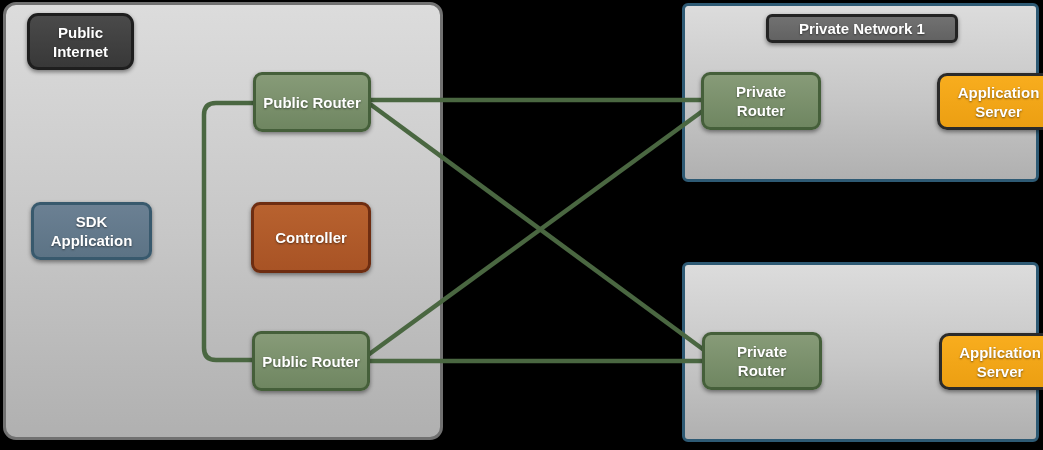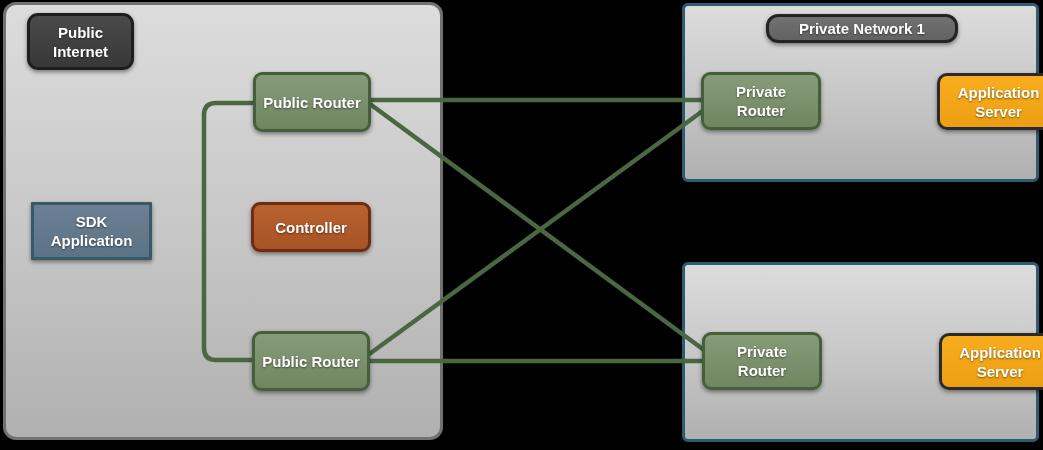--- a/index.html
+++ b/index.html
@@ -67,42 +67,42 @@
   .node.badge-dark {
     left: 27px; top: 13px; width: 107px; height: 57px;
     background: linear-gradient(180deg, #4a4a4a, #383838);
     border: 3px solid #1e1e1e;
     border-radius: 11px;
   }
   .node.net-badge {
     width: 192px; height: 29px;
     background: linear-gradient(180deg, #717171, #626262);
     border: 3px solid #232323;
-    border-radius: 12px;
+    border-radius: 6px;
     line-height: 15px;
   }
   .node.net-badge.n1 { left: 766px; top: 14px; }
   .node.net-badge.n2 { left: 766px; top: 273px; }
   .node.green {
     background: linear-gradient(180deg, #879b78, #6f8661);
     border: 3px solid #455f3a;
     border-radius: 9px;
   }
   .node.pub-router-1 { left: 253px; top: 72px;  width: 118px; height: 60px; }
   .node.pub-router-2 { left: 252px; top: 331px; width: 118px; height: 60px; }
   .node.priv-router-1 { left: 701px; top: 72px;  width: 120px; height: 58px; }
   .node.priv-router-2 { left: 702px; top: 332px; width: 120px; height: 58px; }
   .node.sdk {
     left: 31px; top: 202px; width: 121px; height: 58px;
     background: linear-gradient(180deg, #6b8093, #5c7385);
     border: 3px solid #38596d;
-    border-radius: 1px;
+    border-radius: 9px;
   }
   .node.controller {
-    left: 251px; top: 202px; width: 120px; height: 50px;
+    left: 251px; top: 202px; width: 120px; height: 71px;
     background: linear-gradient(180deg, #b8622f, #a85325);
     border: 3px solid #6e2d11;
     border-radius: 9px;
   }
   .node.appserver {
     background: linear-gradient(180deg, #f8ad1e, #ec9f12);
     border: 3px solid #2b2b2b;
     border-radius: 10px;
     margin-left: 44px;
   }

